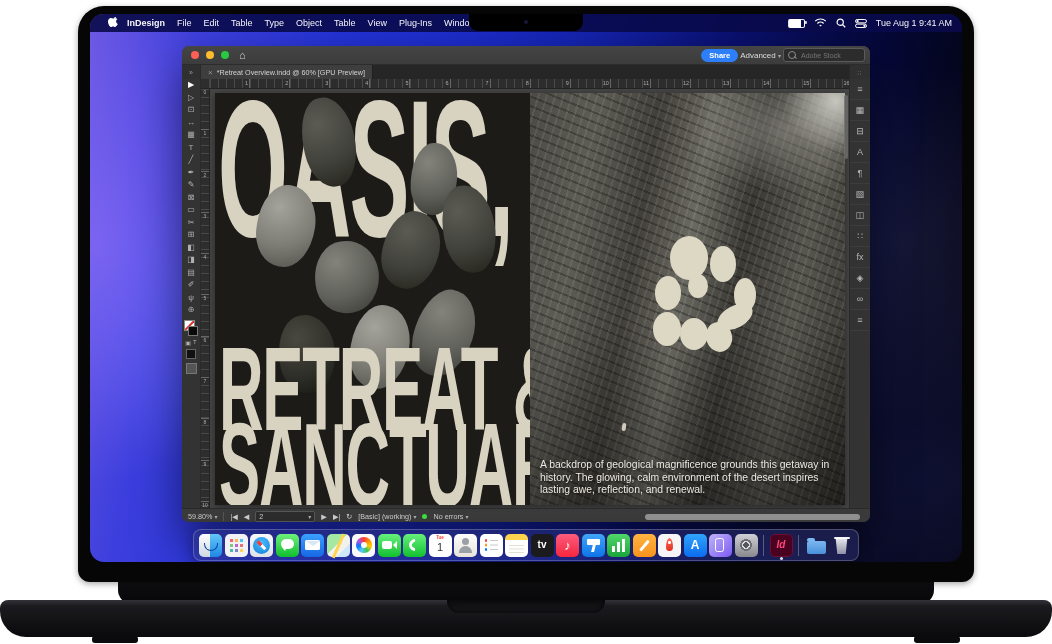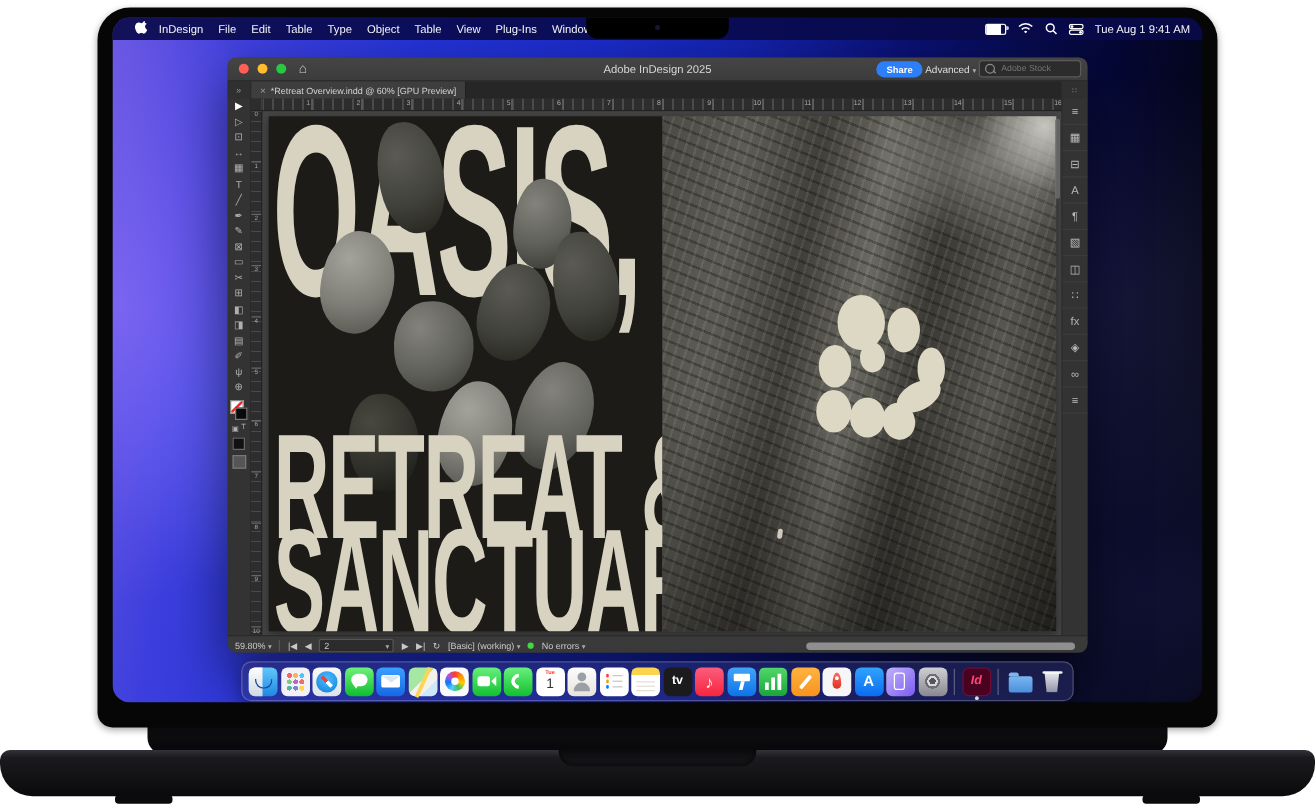--- a/index.html
+++ b/index.html
@@ -18,21 +18,21 @@
       radial-gradient(ellipse 260px 340px at 1% 42%,rgba(150,118,255,.55),transparent 70%),
       radial-gradient(ellipse 340px 230px at 24% 58%,rgba(80,110,255,.5),transparent 70%),
       radial-gradient(ellipse 300px 260px at 93% 42%,rgba(110,110,150,.16),transparent 70%),
       radial-gradient(ellipse 420px 300px at 96% 85%,rgba(20,22,60,.7),transparent 75%),
       linear-gradient(100deg,#6a57e2 0%,#3d3fdd 12%,#2433d6 26%,#1c2cc9 40%,#1423ad 52%,#0a1173 66%,#060a46 78%,#04051f 90%,#03030f 100%);}
   .notch{position:absolute;left:50%;top:0;width:114px;height:17px;margin-left:-57px;background:#000;border-radius:0 0 9px 9px;z-index:60;}
   .cam{position:absolute;left:50%;top:6px;width:4px;height:4px;margin-left:-2px;border-radius:50%;background:#16163a;}
   
   .menubar{position:absolute;left:0;top:0;right:0;height:18px;background:rgba(9,10,74,.9);display:flex;align-items:center;color:#f4f4f8;font-size:9px;z-index:50;padding:0 10px;}
   .mb-apple{width:11px;height:12px;margin:0 8px 0 8px;display:flex;align-items:center;}
-  .mb-app{font-weight:normal;margin-right:12px;}
+  .mb-app{font-weight:bold;margin-right:12px;}
   .mb-item{margin-right:12px;}
   .mb-right{margin-left:auto;display:flex;align-items:center;gap:9px;}
   .batt{width:15px;height:7px;border:1px solid rgba(255,255,255,.9);border-radius:2px;position:relative;background:linear-gradient(90deg,#fff 0 78%,transparent 78%);}
   .batt:after{content:"";position:absolute;right:-3px;top:1.5px;width:1.5px;height:3px;background:rgba(255,255,255,.8);border-radius:0 1px 1px 0;}
   .mb-clock{font-size:9px;}
   
   .idwin{position:absolute;left:92px;top:32px;width:688px;height:476px;background:#3a3a3a;border-radius:7px;overflow:hidden;box-shadow:0 20px 45px rgba(0,0,0,.5);z-index:40;color:#ccc;}
   .titlebar{position:relative;height:18px;background:linear-gradient(#454545,#3c3c3c);display:flex;align-items:center;border-bottom:1px solid #2c2c2c;}
   .tl{width:8px;height:8px;border-radius:50%;margin-left:7px;}
   .tl-r{background:#ff5f57;margin-left:9px;} .tl-y{background:#febc2e;} .tl-g{background:#28c840;}
@@ -266,21 +266,20 @@
       <div class="notch">
           <span class="cam"></span>
         </div>
 
       <div class="idwin">
         <div class="titlebar">
           <span class="tl tl-r"></span>
           <span class="tl tl-y"></span>
           <span class="tl tl-g"></span>
           <span class="home-ic">⌂</span>
-          <span class="win-title">Adobe InDesign 2025</span>
           <div class="tb-right">
             <span class="share-btn">Share</span>
             <span class="adv"><span>Advanced</span> <span class="chev">▾</span></span>
             <span class="stock">
               <span class="s-ic"></span>
               <input placeholder="Adobe Stock" style="">
             </span>
           </div>
         </div>
 
@@ -472,20 +471,21 @@
                       <span class="dot d2"></span>
                       <span class="dot d3"></span>
                       <span class="dot d4"></span>
                       <span class="dot d5"></span>
                       <span class="dot d6"></span>
                       <span class="dot d7"></span>
                       <span class="dot d8"></span>
                       <span class="dot d9"></span>
                     </div>
                     <span class="hiker"></span>
+                    <div class="caption">A backdrop of geological magnificence grounds this getaway in history. The glowing, calm environment of the desert inspires lasting awe, reflection, and renewal.</div>
                   </div>
                 </div>
                 <span class="v-scroll"></span>
               </div>
             </div>
           </div>
 
           <div class="panelcol">
             <div class="panelcol-head">∷</div>
 

